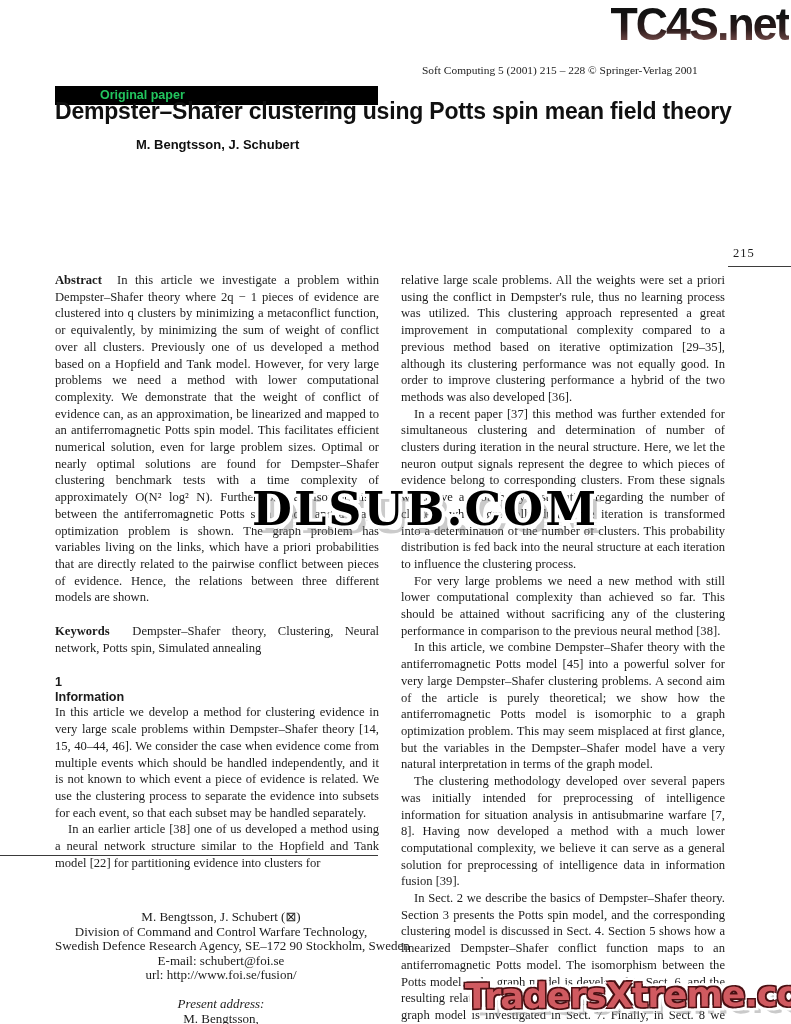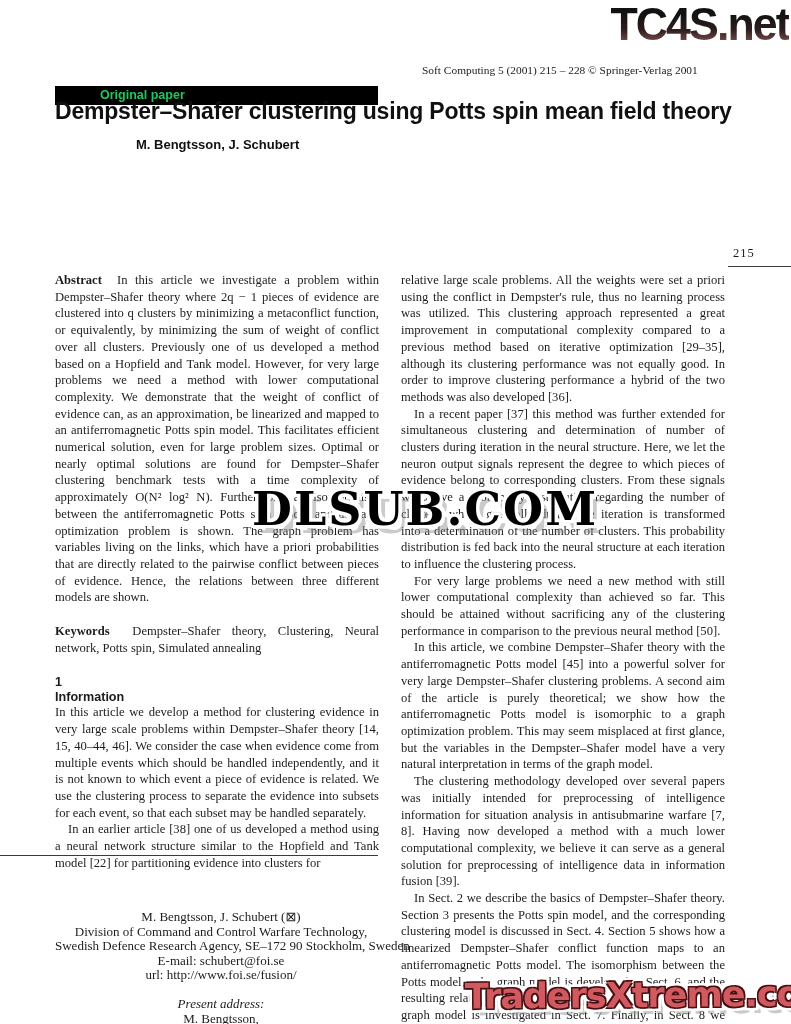--- a/index.html
+++ b/index.html
@@ -102,21 +102,21 @@
     <div>1</div>
     <div>Information</div>
   </div>
   <p>In this article we develop a method for clustering evidence in very large scale problems within Dempster–Shafer theory [14, 15, 40–44, 46]. We consider the case when evidence come from multiple events which should be handled independently, and it is not known to which event a piece of evidence is related. We use the clustering process to separate the evidence into subsets for each event, so that each subset may be handled separately.</p>
   <p class="indent">In an earlier article [38] one of us developed a method using a neural network structure similar to the Hopfield and Tank model [22] for partitioning evidence into clusters for</p>
 </div>
 
 <div class="col col-right">
   <p>relative large scale problems. All the weights were set a priori using the conflict in Dempster's rule, thus no learning process was utilized. This clustering approach represented a great improvement in computational complexity compared to a previous method based on iterative optimization [29–35], although its clustering performance was not equally good. In order to improve clustering performance a hybrid of the two methods was also developed [36].</p>
   <p class="indent">In a recent paper [37] this method was further extended for simultaneous clustering and determination of number of clusters during iteration in the neural structure. Here, we let the neuron output signals represent the degree to which pieces of evidence belong to corresponding clusters. From these signals we derive a probability distribution regarding the number of clusters, which gradually during the iteration is transformed into a determination of the number of clusters. This probability distribution is fed back into the neural structure at each iteration to influence the clustering process.</p>
-  <p class="indent">For very large problems we need a new method with still lower computational complexity than achieved so far. This should be attained without sacrificing any of the clustering performance in comparison to the previous neural method [50].</p>
+  <p class="indent">For very large problems we need a new method with still lower computational complexity than achieved so far. This should be attained without sacrificing any of the clustering performance in comparison to the previous neural method [38].</p>
   <p class="indent">In this article, we combine Dempster–Shafer theory with the antiferromagnetic Potts model [45] into a powerful solver for very large Dempster–Shafer clustering problems. A second aim of the article is purely theoretical; we show how the antiferromagnetic Potts model is isomorphic to a graph optimization problem. This may seem misplaced at first glance, but the variables in the Dempster–Shafer model have a very natural interpretation in terms of the graph model.</p>
   <p class="indent">The clustering methodology developed over several papers was initially intended for preprocessing of intelligence information for situation analysis in antisubmarine warfare [7, 8]. Having now developed a method with a much lower computational complexity, we believe it can serve as a general solution for preprocessing of intelligence data in information fusion [39].</p>
   <p class="indent">In Sect. 2 we describe the basics of Dempster–Shafer theory. Section 3 presents the Potts spin model, and the corresponding clustering model is discussed in Sect. 4. Section 5 shows how a linearized Dempster–Shafer conflict function maps to an antiferromagnetic Potts model. The isomorphism between the Potts model and a graph model is developed in Sect. 6, and the resulting relation between the Dempster–Shafer model and the graph model is investigated in Sect. 7. Finally, in Sect. 8 we compare the</p>
 </div>
 
 <div class="foot-rule"></div>
 <div class="footnote">
   <div>M. Bengtsson, J. Schubert (⊠)</div>
   <div>Division of Command and Control Warfare Technology,</div>
   <div>Swedish Defence Research Agency, SE–172 90 Stockholm, Sweden</div>

